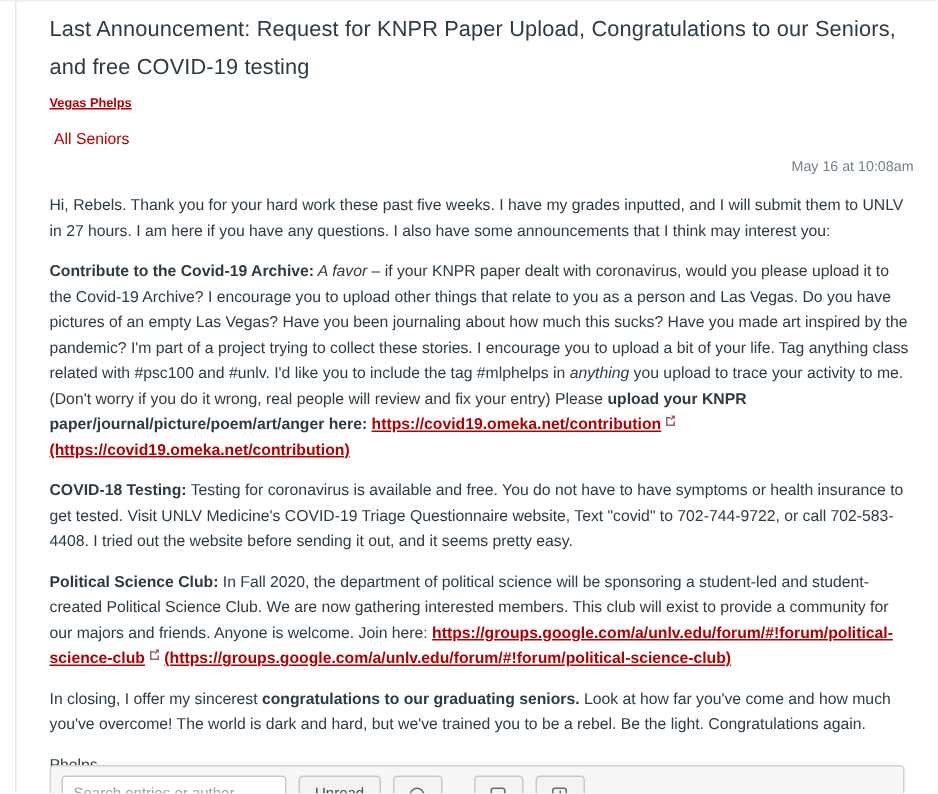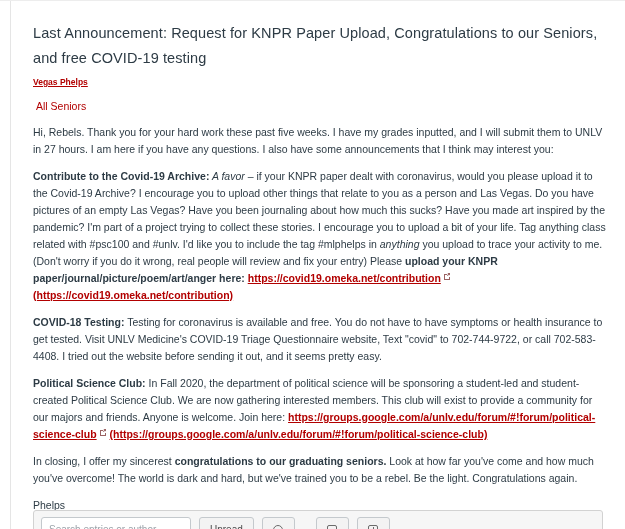--- a/index.html
+++ b/index.html
@@ -9,21 +9,21 @@
     position:relative; width:625px; height:529px; background:#fff;
     overflow:hidden; border-top:1px solid #ededed;
   }
   .left-rule {
     position:absolute; left:10px; top:0; height:100%; width:0;
     border-left:1px solid #e5e5e5;
   }
   .content { position:absolute; left:33px; top:0; width:576px; }
 
   .title {
-    padding-top:20px; font-size:14.5px; font-weight:400; color:#2d3b45;
+    padding-top:7px; font-size:14.5px; font-weight:400; color:#2d3b45;
     line-height:1.72; letter-spacing:0.1px;
   }
   .author {
     display:inline-block; margin-top:1px; font-size:8.5px; font-weight:bold;
     color:#b20000; text-decoration:underline; cursor:pointer;
   }
   .sections { margin-top:11px; margin-left:3px; font-size:10.5px; color:#b20000; }
   .timestamp { margin-top:7px; text-align:right; font-size:9.5px; color:#73818c; }
 
   .msg { margin-top:12px; font-size:10.5px; line-height:17px; color:#2d3b45; }
@@ -77,20 +77,21 @@
 <body>
 
 <div class="page">
   <div class="left-rule"></div>
 
   <div class="content">
 
     <h1 class="title">Last Announcement: Request for KNPR Paper Upload, Congratulations to our Seniors, and free COVID-19 testing</h1>
     <a class="author">Vegas Phelps</a>
     <div class="sections">All Seniors</div>
+    <div class="timestamp">May 16 at 10:08am</div>
 
     <div class="msg">
 
       <p><span>Hi, Rebels. Thank you for your hard work these past five weeks. I have my grades inputted, and I will submit them to UNLV in 27 hours. I am here if you have any questions. I also have some announcements that I think may interest you:</span></p>
 
       <p><span class="b">Contribute to the Covid-19 Archive:</span><span class="i"> A favor</span><span> – if your KNPR paper dealt with coronavirus, would you please upload it to the Covid-19 Archive? I encourage you to upload other things that relate to you as a person and Las Vegas. Do you have pictures of an empty Las Vegas? Have you been journaling about how much this sucks? Have you made art inspired by the pandemic? I'm part of a project trying to collect these stories. I encourage you to upload a bit of your life. Tag anything class related with #psc100 and #unlv. I'd like you to include the tag #mlphelps in </span><span class="i">anything</span><span> you upload to trace your activity to me. (Don't worry if you do it wrong, real people will review and fix your entry) Please </span><span class="b">upload your KNPR paper/journal/picture/poem/art/anger here: </span><a class="lnk">https://covid19.omeka.net/contribution</a><span class="ext-icon"><svg width="8" height="8" viewBox="0 0 8 8">
               <g fill="#9a6262">
                 <path d="M1 2h3v1H2v4h4V5h1v3H1z"></path>
                 <path d="M4.4 1h2.6v2.6L6 2.7 4.6 4.1 3.9 3.4 5.3 2z"></path>
               </g>

